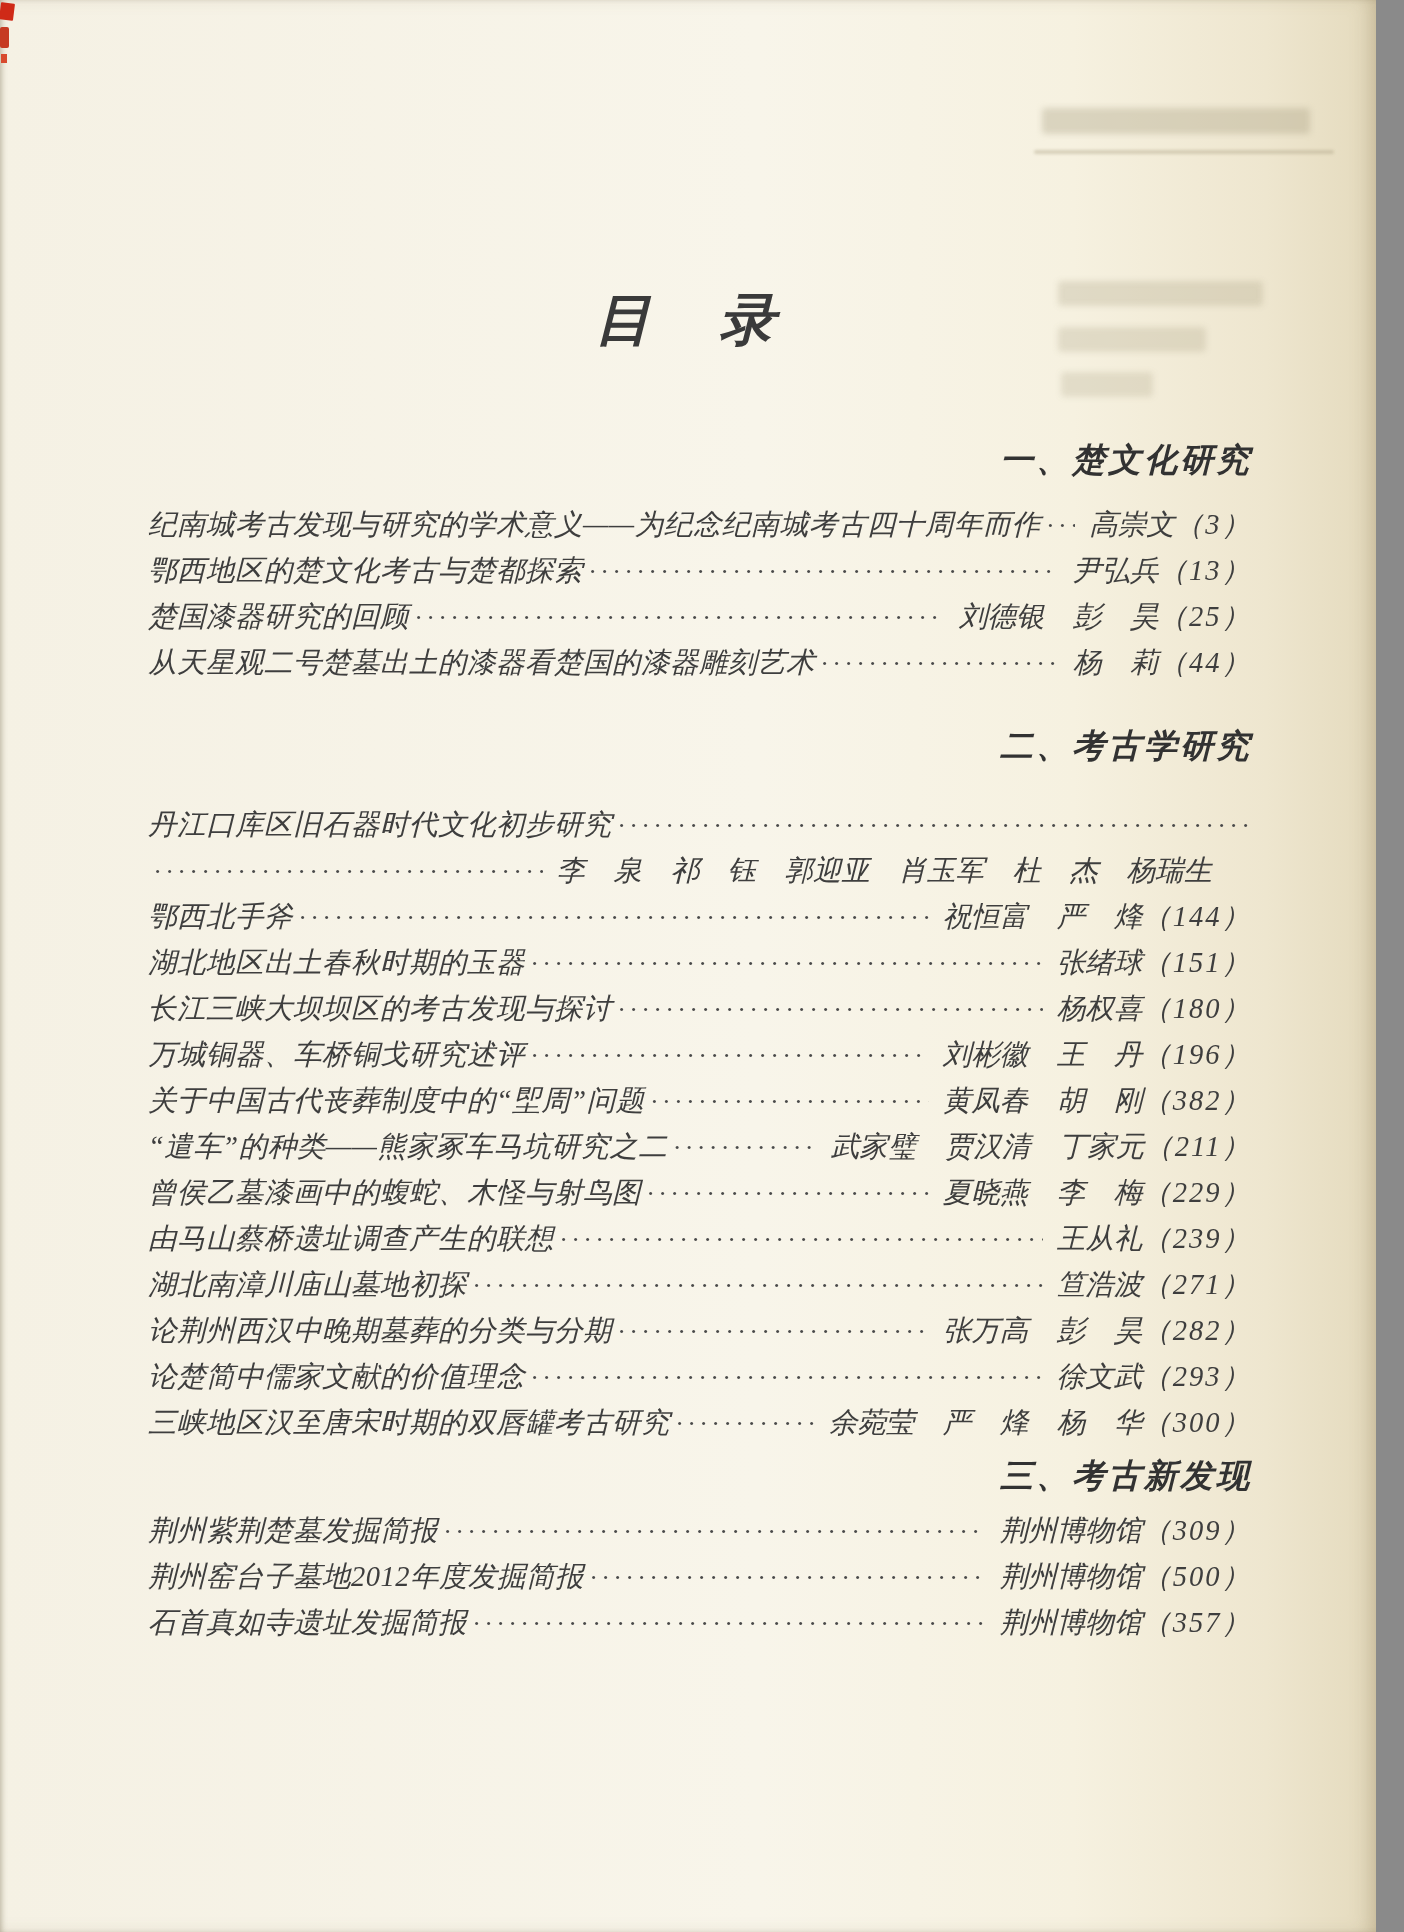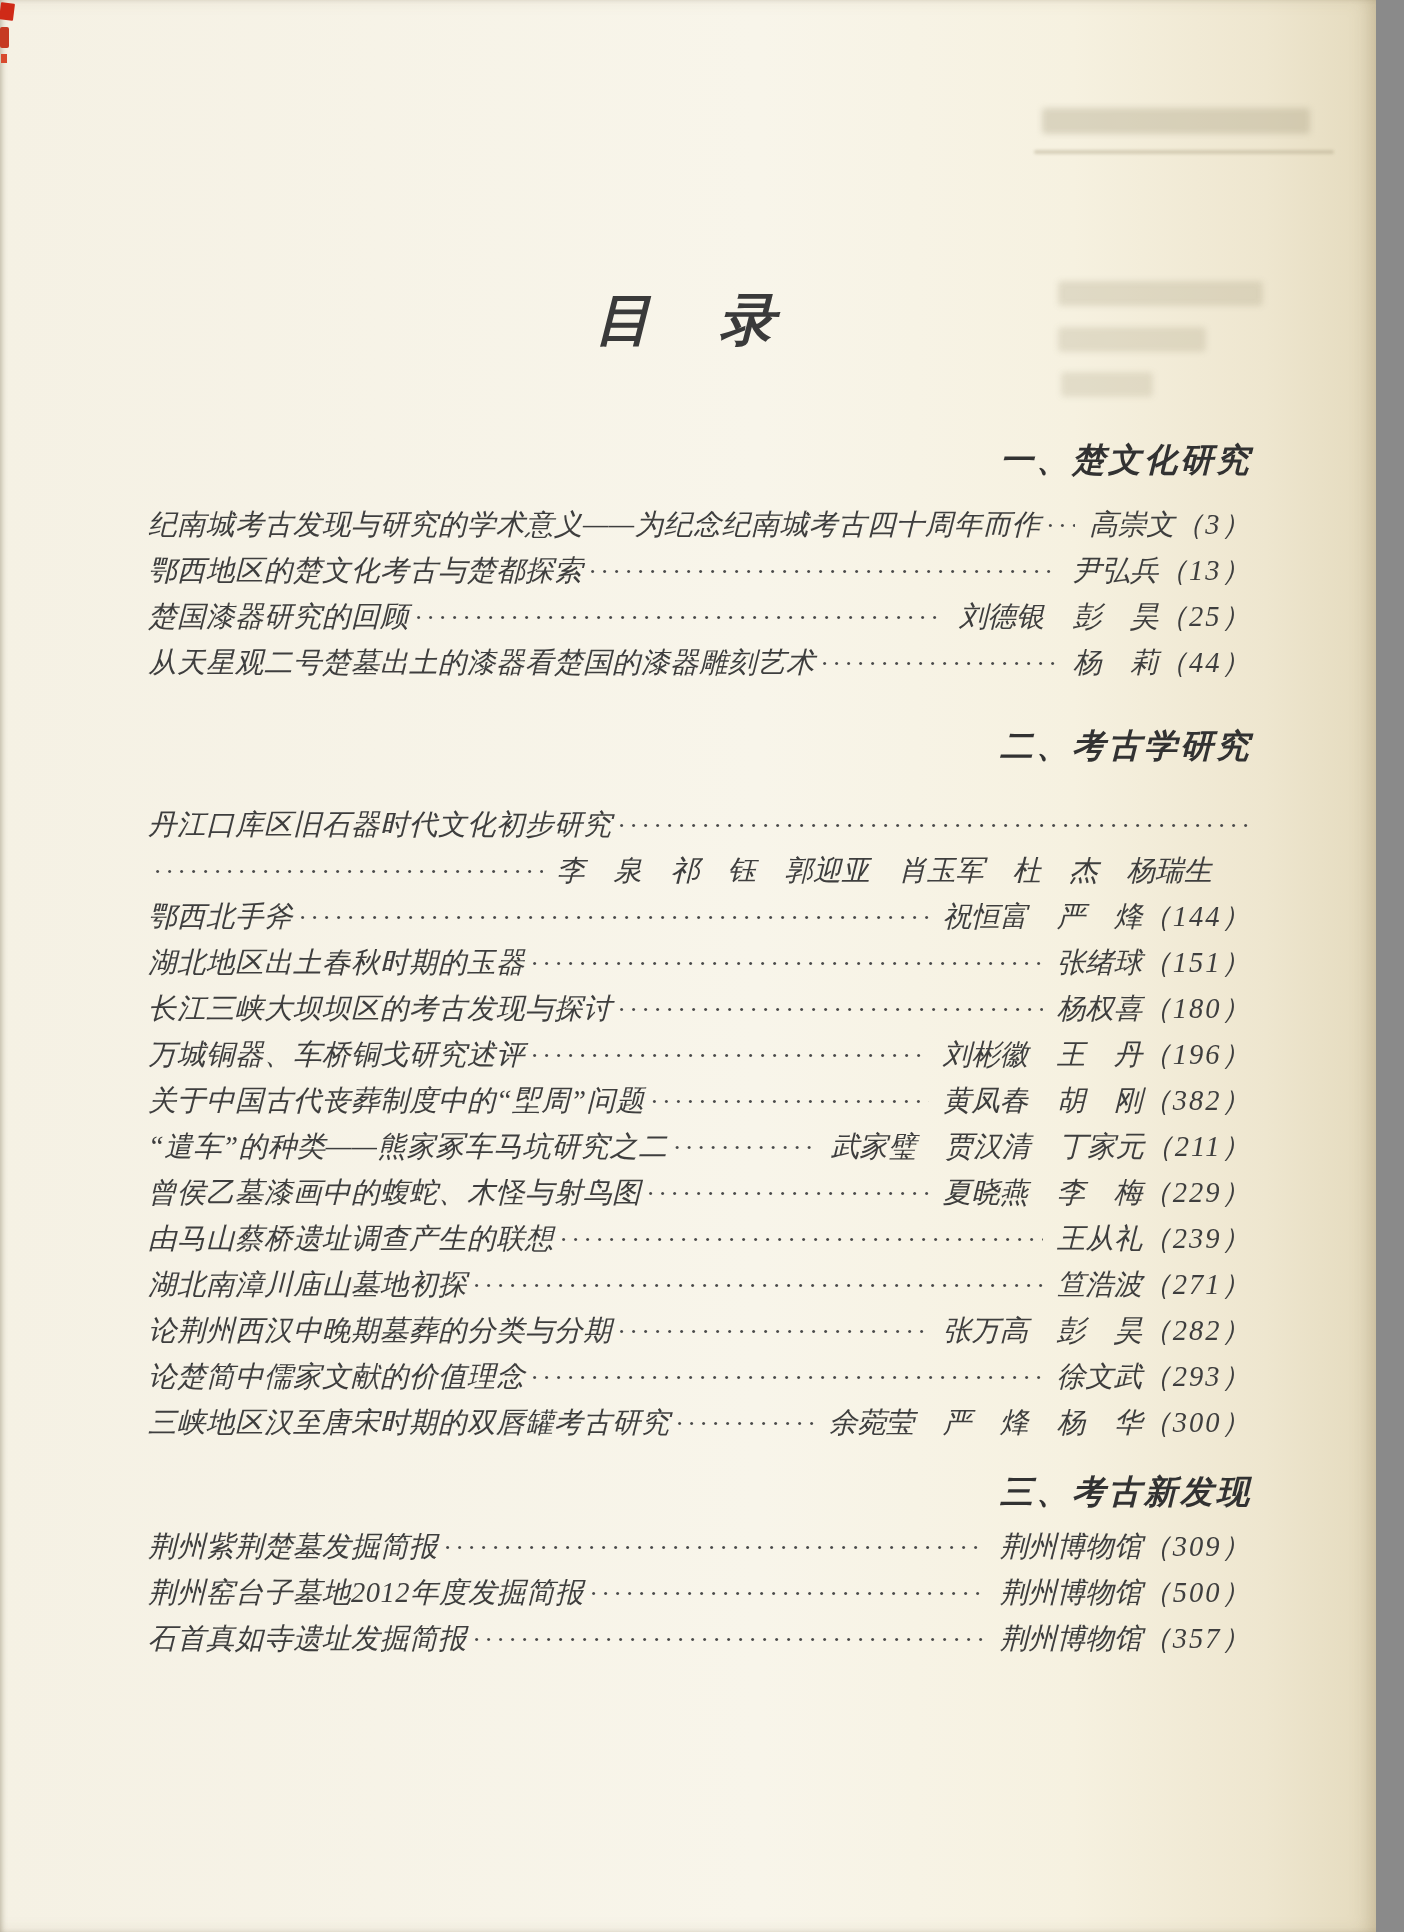--- a/index.html
+++ b/index.html
@@ -35,21 +35,21 @@
   }
   #toc{margin-left:148px;width:1104px;}
   h2.sec{
     margin:0;text-align:right;font-size:33px;font-weight:700;letter-spacing:3px;color:#323232;
     line-height:40px;font-family:"Liberation Sans","DejaVu Sans",sans-serif;
   }
   section.s1 h2{margin-top:82px;}
   section.s1 .rows{margin-top:22px;}
   section.s2 h2{margin-top:40px;}
   section.s2 .rows{margin-top:36px;}
-  section.s3 h2{margin-top:26px;}
+  section.s3 h2{margin-top:10px;}
   section.s3 .rows{margin-top:12px;}
 
   .row{
     display:flex;align-items:baseline;height:46px;line-height:46px;
     font-size:28.5px;white-space:nowrap;color:#3e3e3e;
   }
   .t{flex:0 0 auto;letter-spacing:.5px;}
   .leader{
     flex:1 1 40px;overflow:hidden;font-size:26px;letter-spacing:5.5px;
     color:#4a4a4a;margin:0 10px 0 6px;min-width:28px;

